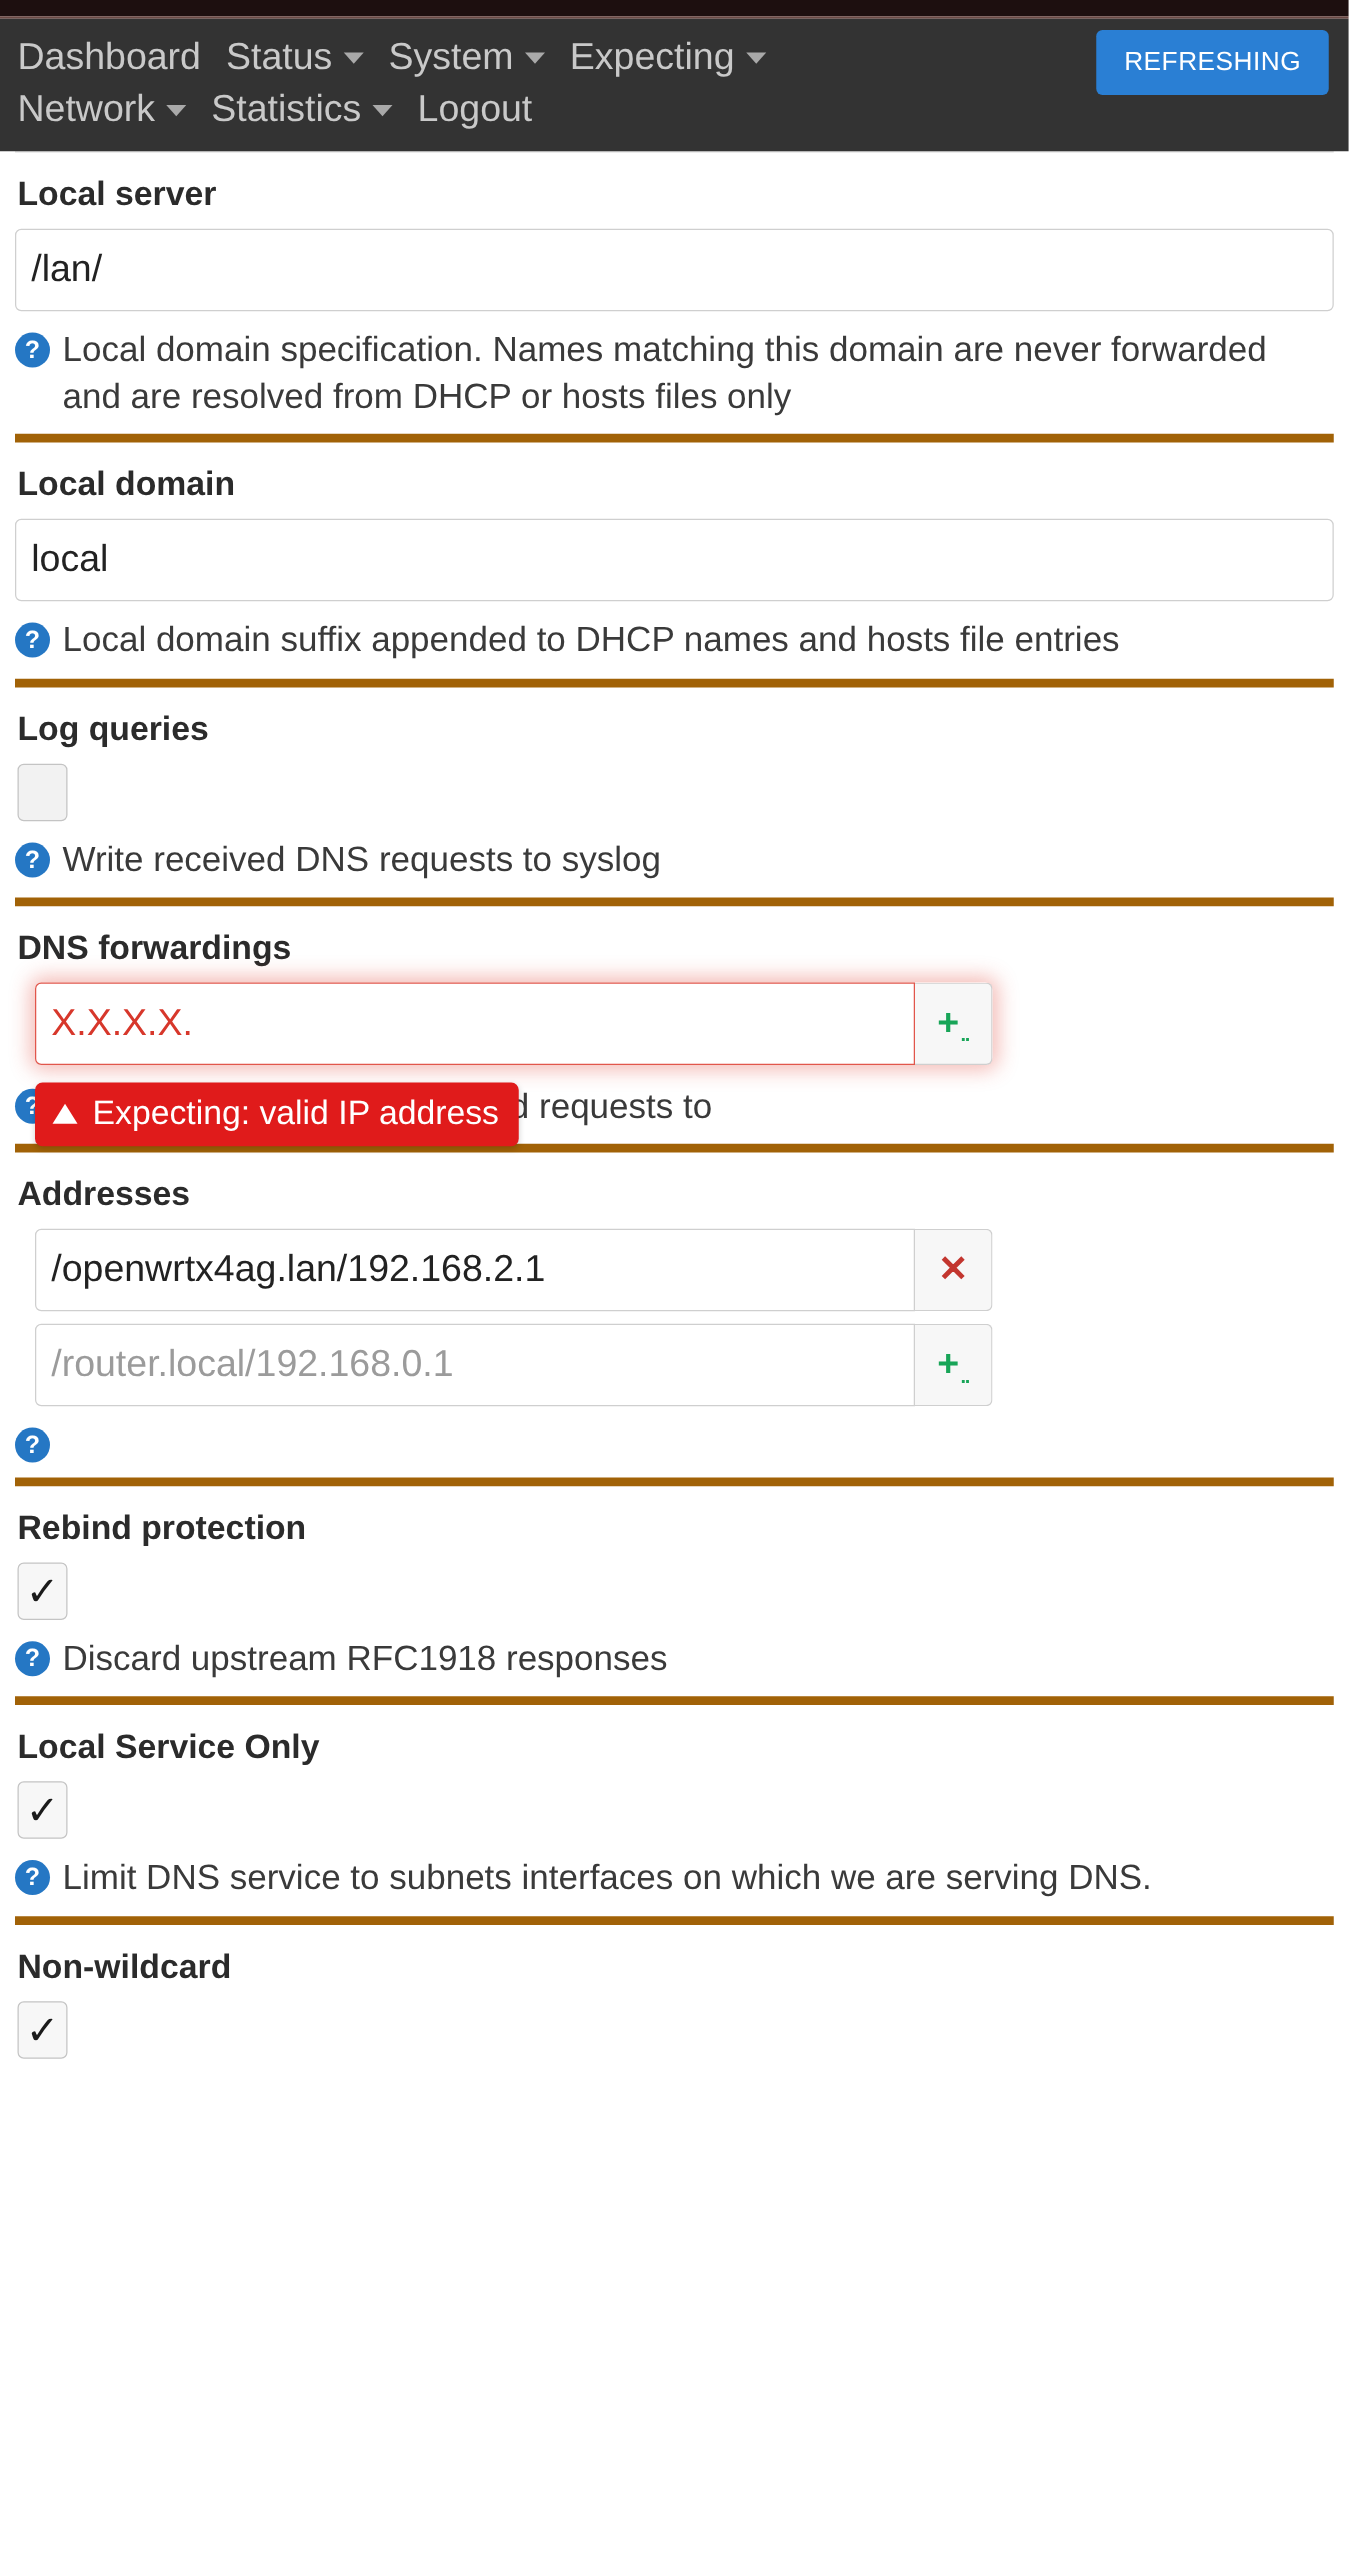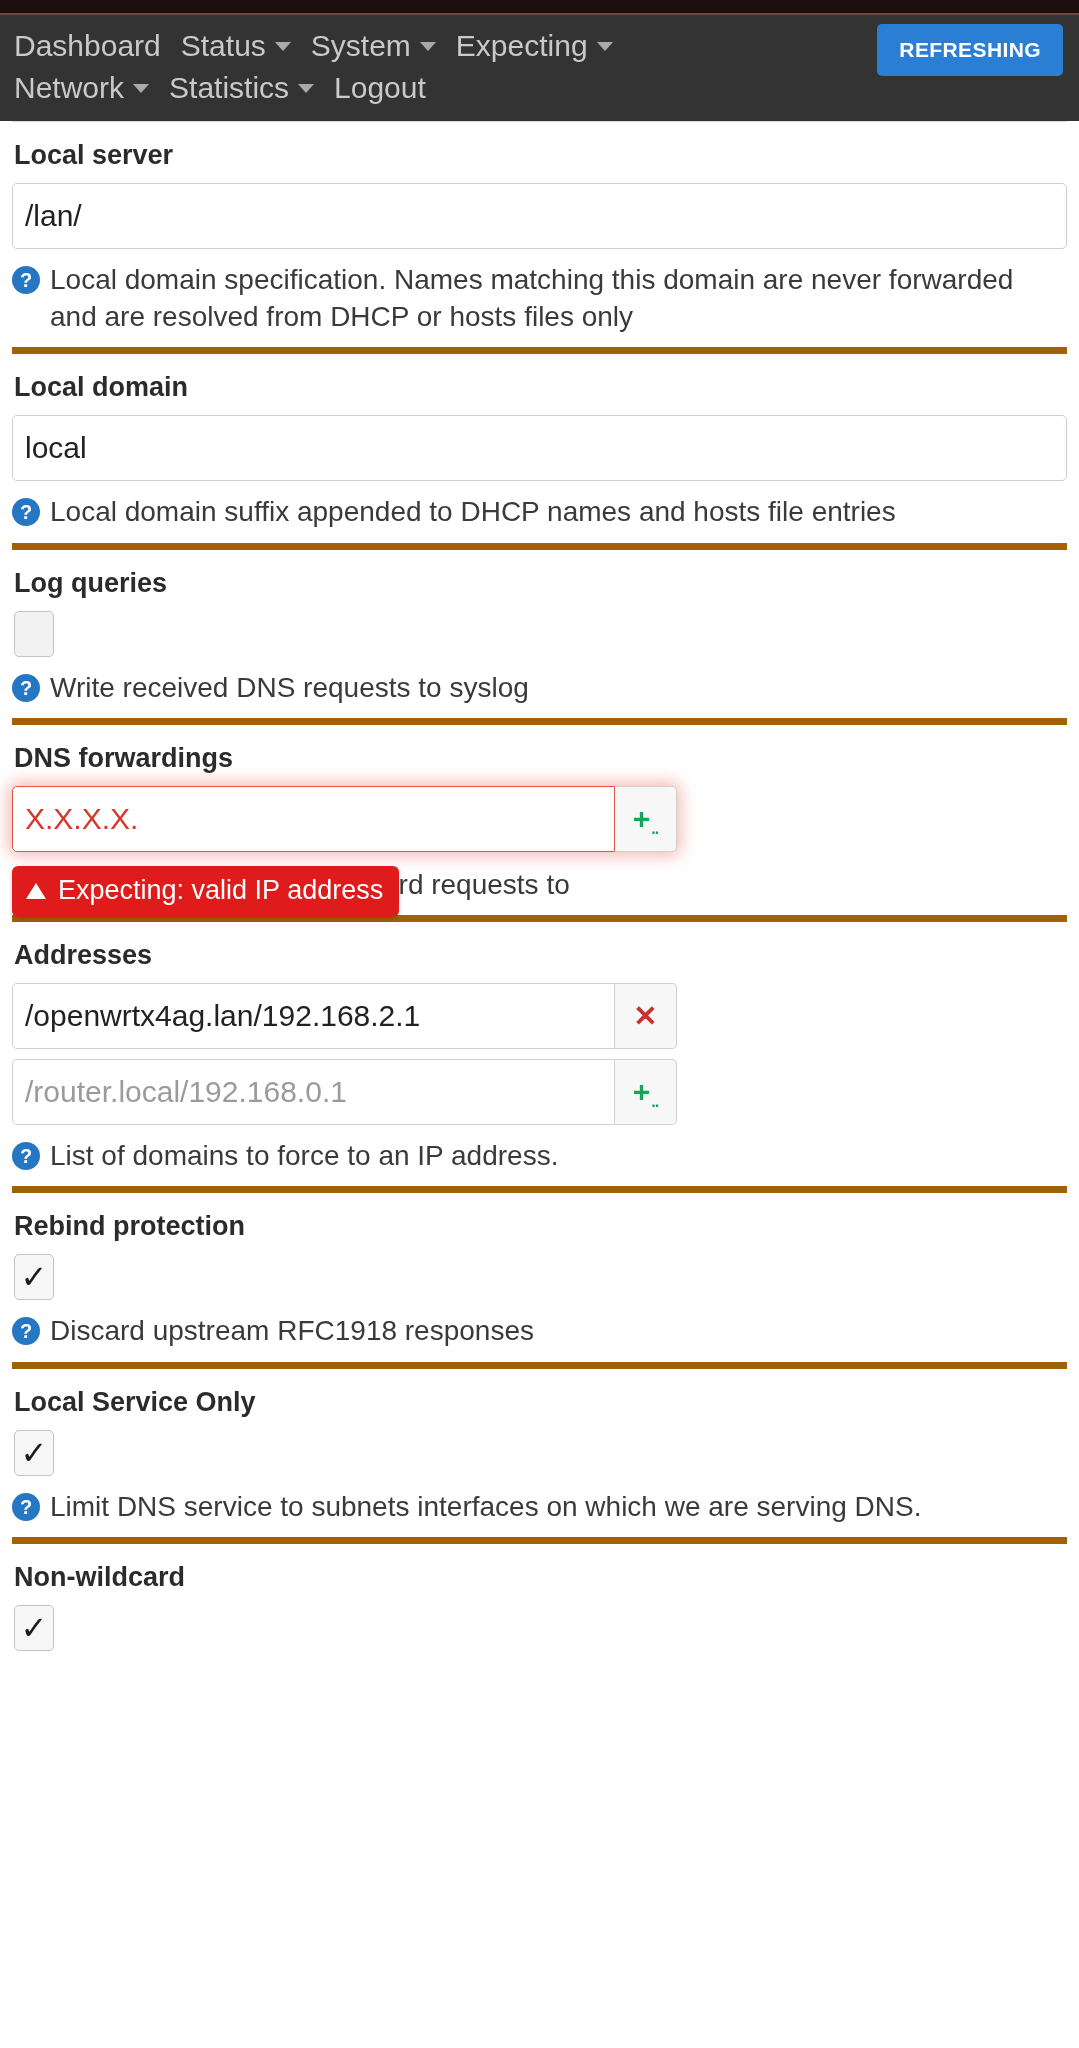--- a/index.html
+++ b/index.html
@@ -54,21 +54,21 @@
     border-left: 8px solid transparent;
     border-right: 8px solid transparent;
     border-top: 9px solid #a9a9a9;
   }
   .refresh-btn {
     position: absolute;
     right: 16px;
     top: 9px;
     background: #2a7fd4;
     color: #ffffff;
-    font-weight: bold;
+    font-weight: normal;
     font-size: 21px;
     letter-spacing: 0.4px;
     border: none;
     border-radius: 5px;
     padding: 14px 22px;
     cursor: pointer;
     font-family: "Liberation Sans", sans-serif;
   }
 
   
@@ -142,24 +142,25 @@
     line-height: 1;
     cursor: pointer;
     margin: 2px 0 4px 2px;
   }
   .cbx.unchecked { background: #f2f2f2; color: transparent; }
 
   
   .inputgroup {
     display: flex;
     align-items: stretch;
-    width: 665px;
+    width: 766px;
     max-width: 100%;
     margin-bottom: 10px;
     position: relative;
+    margin-left: 16px;
   }
   .inputgroup .txtinput {
     border-top-right-radius: 0;
     border-bottom-right-radius: 0;
     width: auto;
     flex: 1 1 auto;
   }
   .sidebtn {
     flex: 0 0 auto;
     width: 62px;
@@ -325,21 +326,20 @@
       <div class="inputgroup">
         <input class="txtinput" type="text" placeholder="/router.local/192.168.0.1" style="">
         <div class="sidebtn add">
           <span>+</span>
           <span class="dots">..</span>
         </div>
       </div>
 
       <div class="helprow">
         <span class="help-icon">?</span>
-        <span class="help-text">List of domains to force to an IP address.</span>
       </div>
     </div>
 
     <div class="section">
       <div class="sec-title">Rebind protection</div>
       <div class="cbx">
         <span>✓</span>
       </div>
       <div class="helprow">
         <span class="help-icon">?</span>

